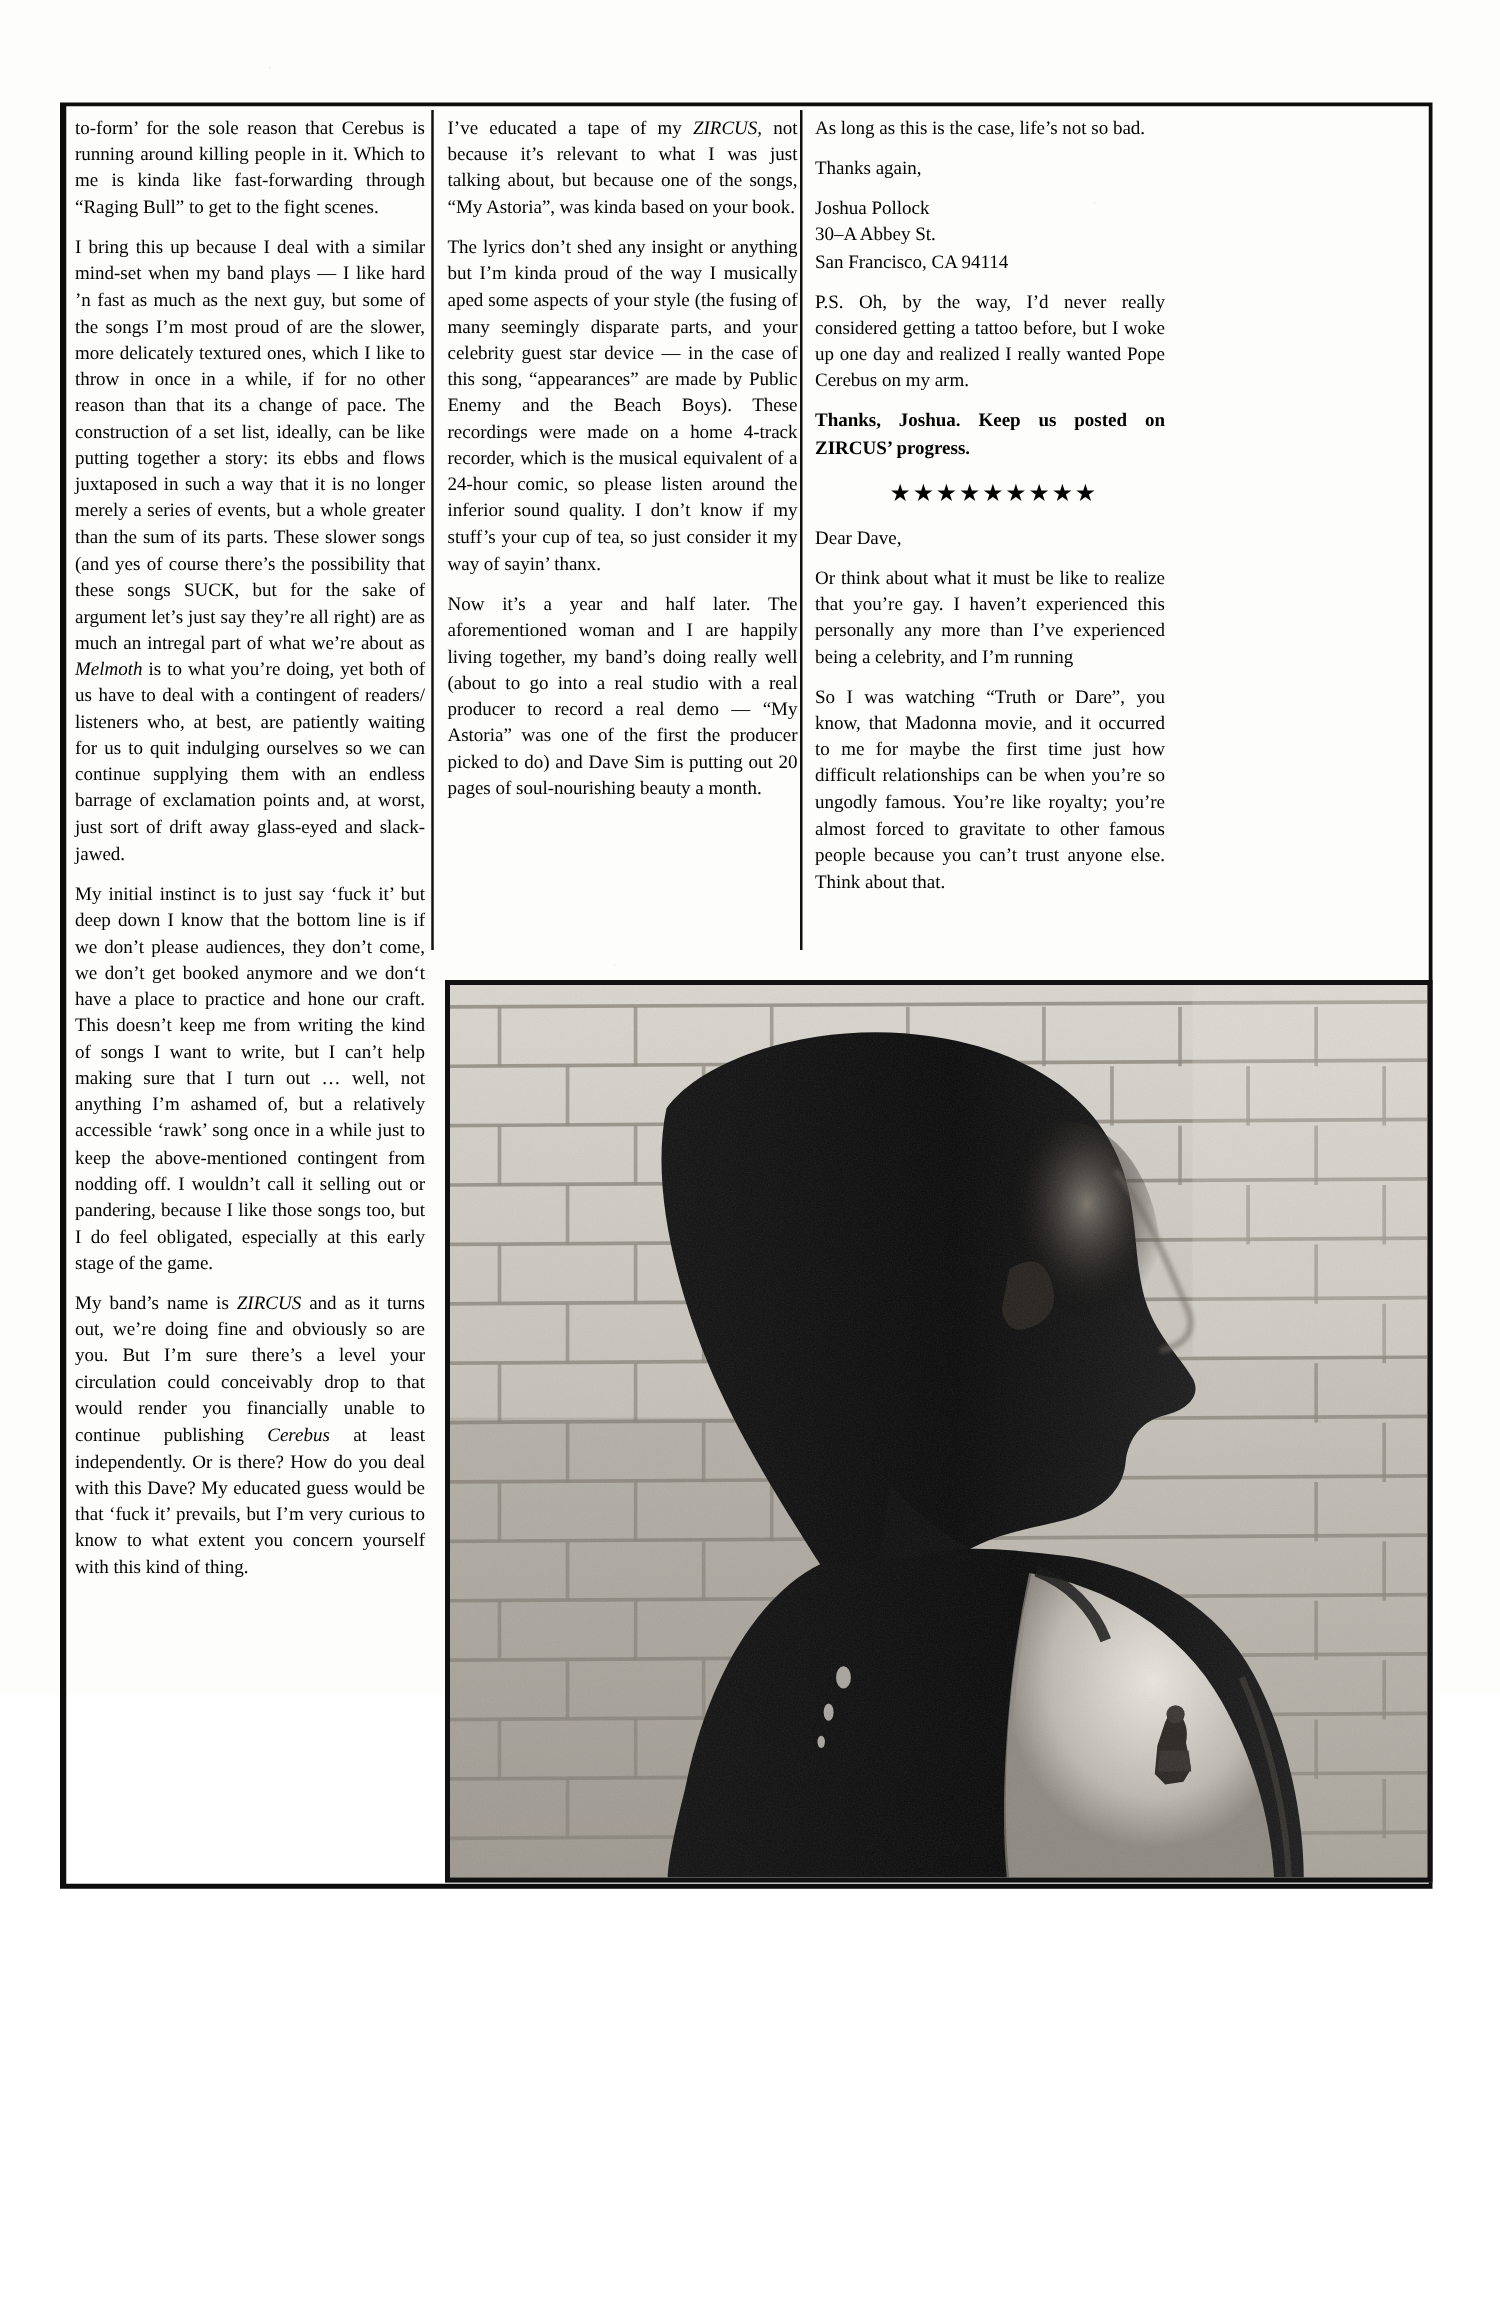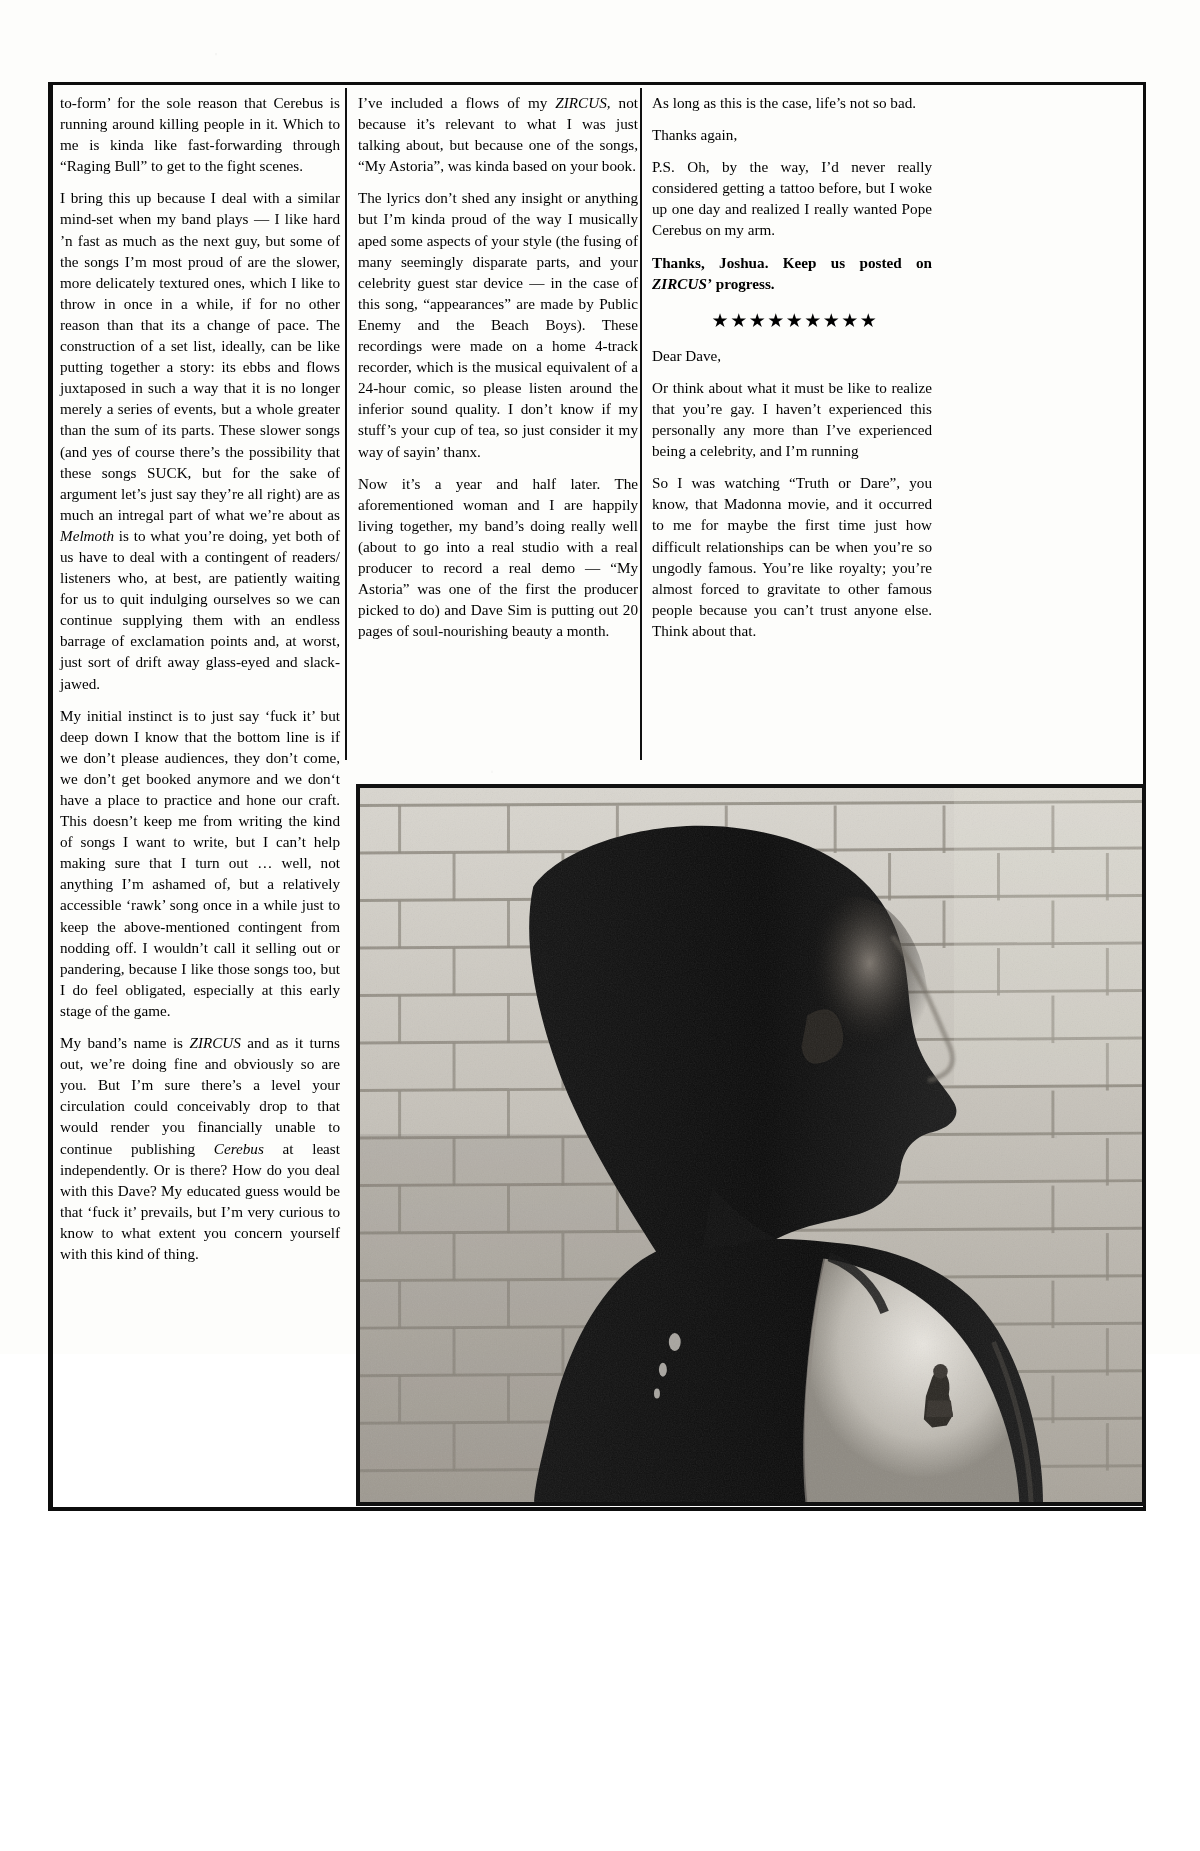--- a/index.html
+++ b/index.html
@@ -63,21 +63,21 @@
   #rule2 { left: 640px; }
 
   .col p {
     margin: 0 0 11px 0;
     text-align: justify;
   }
   .col p:last-child { margin-bottom: 0; }
 
   .ital { font-style: italic; margin-top: 48px; }
   .bold { font-weight: bold; }
-  .bold-ital { font-weight: bold; font-style: italic; }
+  .bold-ital { font-weight: bold; }
 
   
   .addr {
     text-align: left !important;
     white-space: pre-line;
     margin: 0 0 11px 0;
     line-height: 21.3px;
   }
   .plain { text-align: center; }
 
@@ -134,28 +134,31 @@
   <div class="rule" id="rule2"></div>
 
   <div class="col" id="col1">
     <p><span>to-form’ for the sole reason that Cerebus is running around killing people in it. Which to me is kinda like fast-forwarding through “Raging Bull” to get to the fight scenes.</span></p>
     <p><span>I bring this up because I deal with a similar mind-set when my band plays — I like hard ’n fast as much as the next guy, but some of the songs I’m most proud of are the slower, more delicately textured ones, which I like to throw in once in a while, if for no other reason than that its a change of pace. The construction of a set list, ideally, can be like putting together a story: its ebbs and flows juxtaposed in such a way that it is no longer merely a series of events, but a whole greater than the sum of its parts. These slower songs (and yes of course there’s the possibility that these songs SUCK, but for the sake of argument let’s just say they’re all right) are as much an intregal part of what we’re about as </span><span class="ital">Melmoth</span><span> is to what you’re doing, yet both of us have to deal with a contingent of readers/ listeners who, at best, are patiently waiting for us to quit indulging ourselves so we can continue supplying them with an endless barrage of exclamation points and, at worst, just sort of drift away glass-eyed and slack-jawed.</span></p>
     <p><span>My initial instinct is to just say ‘fuck it’ but deep down I know that the bottom line is if we don’t please audiences, they don’t come, we don’t get booked anymore and we don‘t have a place to practice and hone our craft. This doesn’t keep me from writing the kind of songs I want to write, but I can’t help making sure that I turn out … well, not anything I’m ashamed of, but a relatively accessible ‘rawk’ song once in a while just to keep the above-mentioned contingent from nodding off. I wouldn’t call it selling out or pandering, because I like those songs too, but I do feel obligated, especially at this early stage of the game.</span></p>
     <p><span>My band’s name is </span><span class="ital">ZIRCUS</span><span> and as it turns out, we’re doing fine and obviously so are you. But I’m sure there’s a level your circulation could conceivably drop to that would render you financially unable to continue publishing </span><span class="ital">Cerebus</span><span> at least independently. Or is there? How do you deal with this Dave? My educated guess would be that ‘fuck it’ prevails, but I’m very curious to know to what extent you concern yourself with this kind of thing.</span></p>
   </div>
 
   <div class="col" id="col2">
-    <p><span>I’ve included a flows of my </span><span class="ital">ZIRCUS,</span><span> not because it’s relevant to what I was just talking about, but because one of the songs, “My Astoria”, was kinda based on your book.</span></p>
+    <p><span>I’ve educated a tape of my </span><span class="ital">ZIRCUS,</span><span> not because it’s relevant to what I was just talking about, but because one of the songs, “My Astoria”, was kinda based on your book.</span></p>
     <p><span>The lyrics don’t shed any insight or anything but I’m kinda proud of the way I musically aped some aspects of your style (the fusing of many seemingly disparate parts, and your celebrity guest star device — in the case of this song, “appearances” are made by Public Enemy and the Beach Boys). These recordings were made on a home 4-track recorder, which is the musical equivalent of a 24-hour comic, so please listen around the inferior sound quality. I don’t know if my stuff’s your cup of tea, so just consider it my way of sayin’ thanx.</span></p>
     <p><span>Now it’s a year and half later. The aforementioned woman and I are happily living together, my band’s doing really well (about to go into a real studio with a real producer to record a real demo — “My Astoria” was one of the first the producer picked to do) and Dave Sim is putting out 20 pages of soul-nourishing beauty a month.</span></p>
   </div>
 
   <div class="col" id="col3">
     <p><span>As long as this is the case, life’s not so bad.</span></p>
     <p class="plain"><span>Thanks again,</span></p>
+    <p class="addr"><span>Joshua Pollock
+30–A Abbey St.
+San Francisco, CA  94114</span></p>
     <p><span>P.S. Oh, by the way, I’d never really considered getting a tattoo before, but I woke up one day and realized I really wanted Pope Cerebus on my arm.</span></p>
     <p><span class="bold">Thanks, Joshua. Keep us posted on </span><span class="bold-ital">ZIRCUS’</span><span class="bold"> progress.</span></p>
 
     <div class="stars">★★★★★★★★★</div>
 
     <p class="plain"><span>Dear Dave,</span></p>
     <p><span>Or think about what it must be like to realize that you’re gay. I haven’t experienced this personally any more than I’ve experienced being a celebrity, and I’m running</span></p>
     <p><span>So I was watching “Truth or Dare”, you know, that Madonna movie, and it occurred to me for maybe the first time just how difficult relationships can be when you’re so ungodly famous. You’re like royalty; you’re almost forced to gravitate to other famous people because you can’t trust anyone else. Think about that.</span></p>
   </div>
 

